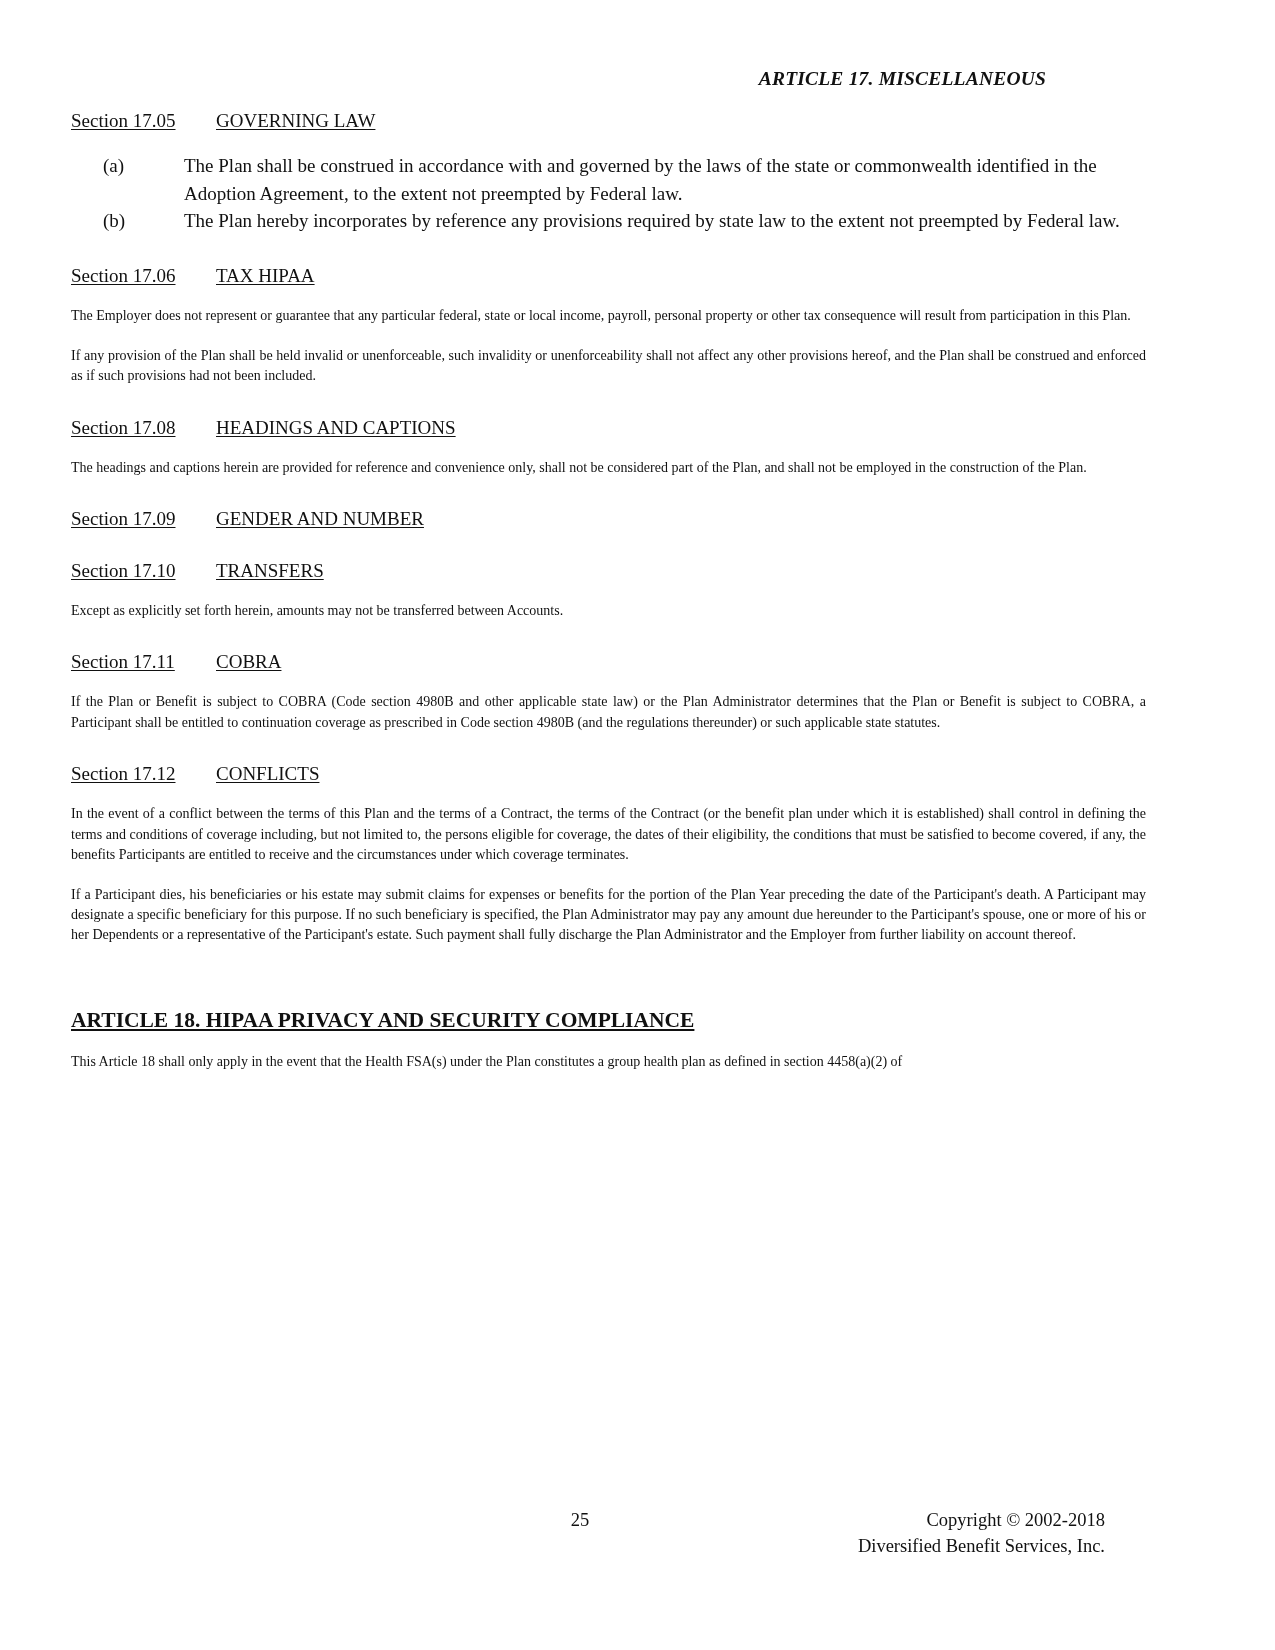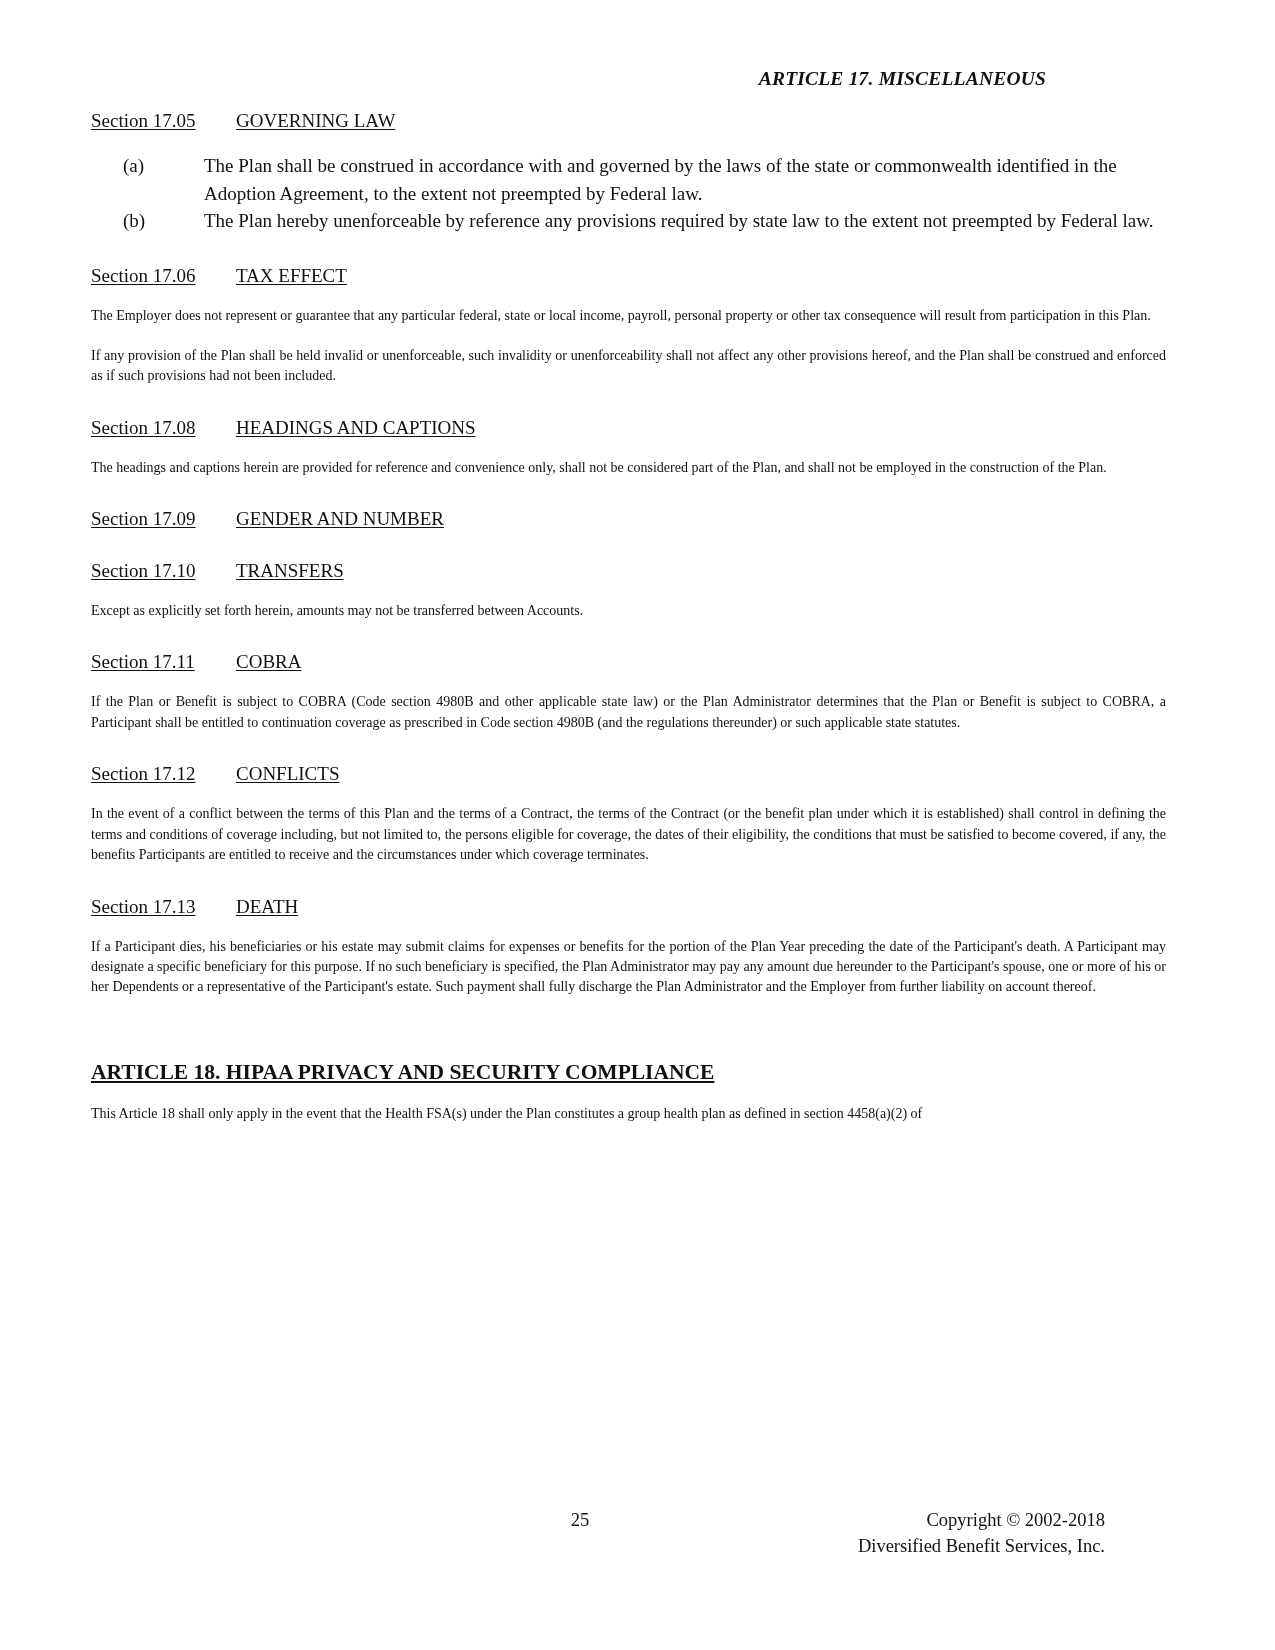--- a/index.html
+++ b/index.html
@@ -32,21 +32,20 @@
     letter-spacing: 0.2px;
     white-space: nowrap;
   }
 
   
   .content {
     position: absolute;
     top: 110px;
     left: 71px;
     width: 1075px;
-    margin-left: 20px;
   }
 
   
   .section-heading {
     display: flex;
     align-items: baseline;
     font-size: 19px;
     margin-top: 30px;
     margin-bottom: 0;
   }
@@ -155,27 +154,27 @@
       <div class="sec-num"><span>Section 17.05</span></div>
       <div class="sec-title"><span>GOVERNING LAW</span></div>
     </div>
     <ol class="letter-list">
       <li>
         <span class="marker">(a)</span>
         <span>The Plan shall be construed in accordance with and governed by the laws of the state or commonwealth identified in the Adoption Agreement, to the extent not preempted by Federal law.</span>
       </li>
       <li>
         <span class="marker">(b)</span>
-        <span>The Plan hereby unenforceable by reference any provisions required by state law to the extent not preempted by Federal law.</span>
+        <span>The Plan hereby incorporates by reference any provisions required by state law to the extent not preempted by Federal law.</span>
       </li>
     </ol>
 
     <div class="section-heading">
       <div class="sec-num"><span>Section 17.06</span></div>
-      <div class="sec-title"><span>TAX EFFECT</span></div>
+      <div class="sec-title"><span>TAX HIPAA</span></div>
     </div>
     <p class="body">The Employer does not represent or guarantee that any particular federal, state or local income, payroll, personal property or other tax consequence will result from participation in this Plan.</p>
 
     <p class="body">If any provision of the Plan shall be held invalid or unenforceable, such invalidity or unenforceability shall not affect any other provisions hereof, and the Plan shall be construed and enforced as if such provisions had not been included.</p>
 
     <div class="section-heading">
       <div class="sec-num"><span>Section 17.08</span></div>
       <div class="sec-title"><span>HEADINGS AND CAPTIONS</span></div>
     </div>
     <p class="body">The headings and captions herein are provided for reference and convenience only, shall not be considered part of the Plan, and shall not be employed in the construction of the Plan.</p>
@@ -196,24 +195,20 @@
       <div class="sec-title"><span>COBRA</span></div>
     </div>
     <p class="body">If the Plan or Benefit is subject to COBRA (Code section 4980B and other applicable state law) or the Plan Administrator determines that the Plan or Benefit is subject to COBRA, a Participant shall be entitled to continuation coverage as prescribed in Code section 4980B (and the regulations thereunder) or such applicable state statutes.</p>
 
     <div class="section-heading">
       <div class="sec-num"><span>Section 17.12</span></div>
       <div class="sec-title"><span>CONFLICTS</span></div>
     </div>
     <p class="body">In the event of a conflict between the terms of this Plan and the terms of a Contract, the terms of the Contract (or the benefit plan under which it is established) shall control in defining the terms and conditions of coverage including, but not limited to, the persons eligible for coverage, the dates of their eligibility, the conditions that must be satisfied to become covered, if any, the benefits Participants are entitled to receive and the circumstances under which coverage terminates.</p>
 
-    <div class="section-heading">
-      <div class="sec-num"><span>Section 17.13</span></div>
-      <div class="sec-title"><span>DEATH</span></div>
-    </div>
     <p class="body">If a Participant dies, his beneficiaries or his estate may submit claims for expenses or benefits for the portion of the Plan Year preceding the date of the Participant's death. A Participant may designate a specific beneficiary for this purpose. If no such beneficiary is specified, the Plan Administrator may pay any amount due hereunder to the Participant's spouse, one or more of his or her Dependents or a representative of the Participant's estate. Such payment shall fully discharge the Plan Administrator and the Employer from further liability on account thereof.</p>
 
     <div class="article-heading">
       <span>ARTICLE 18. HIPAA PRIVACY AND SECURITY COMPLIANCE</span>
     </div>
     <p class="body article-intro">This Article 18 shall only apply in the event that the Health FSA(s) under the Plan constitutes a group health plan as defined in section 4458(a)(2) of</p>
 
   </div>
 
   <div class="footer">

